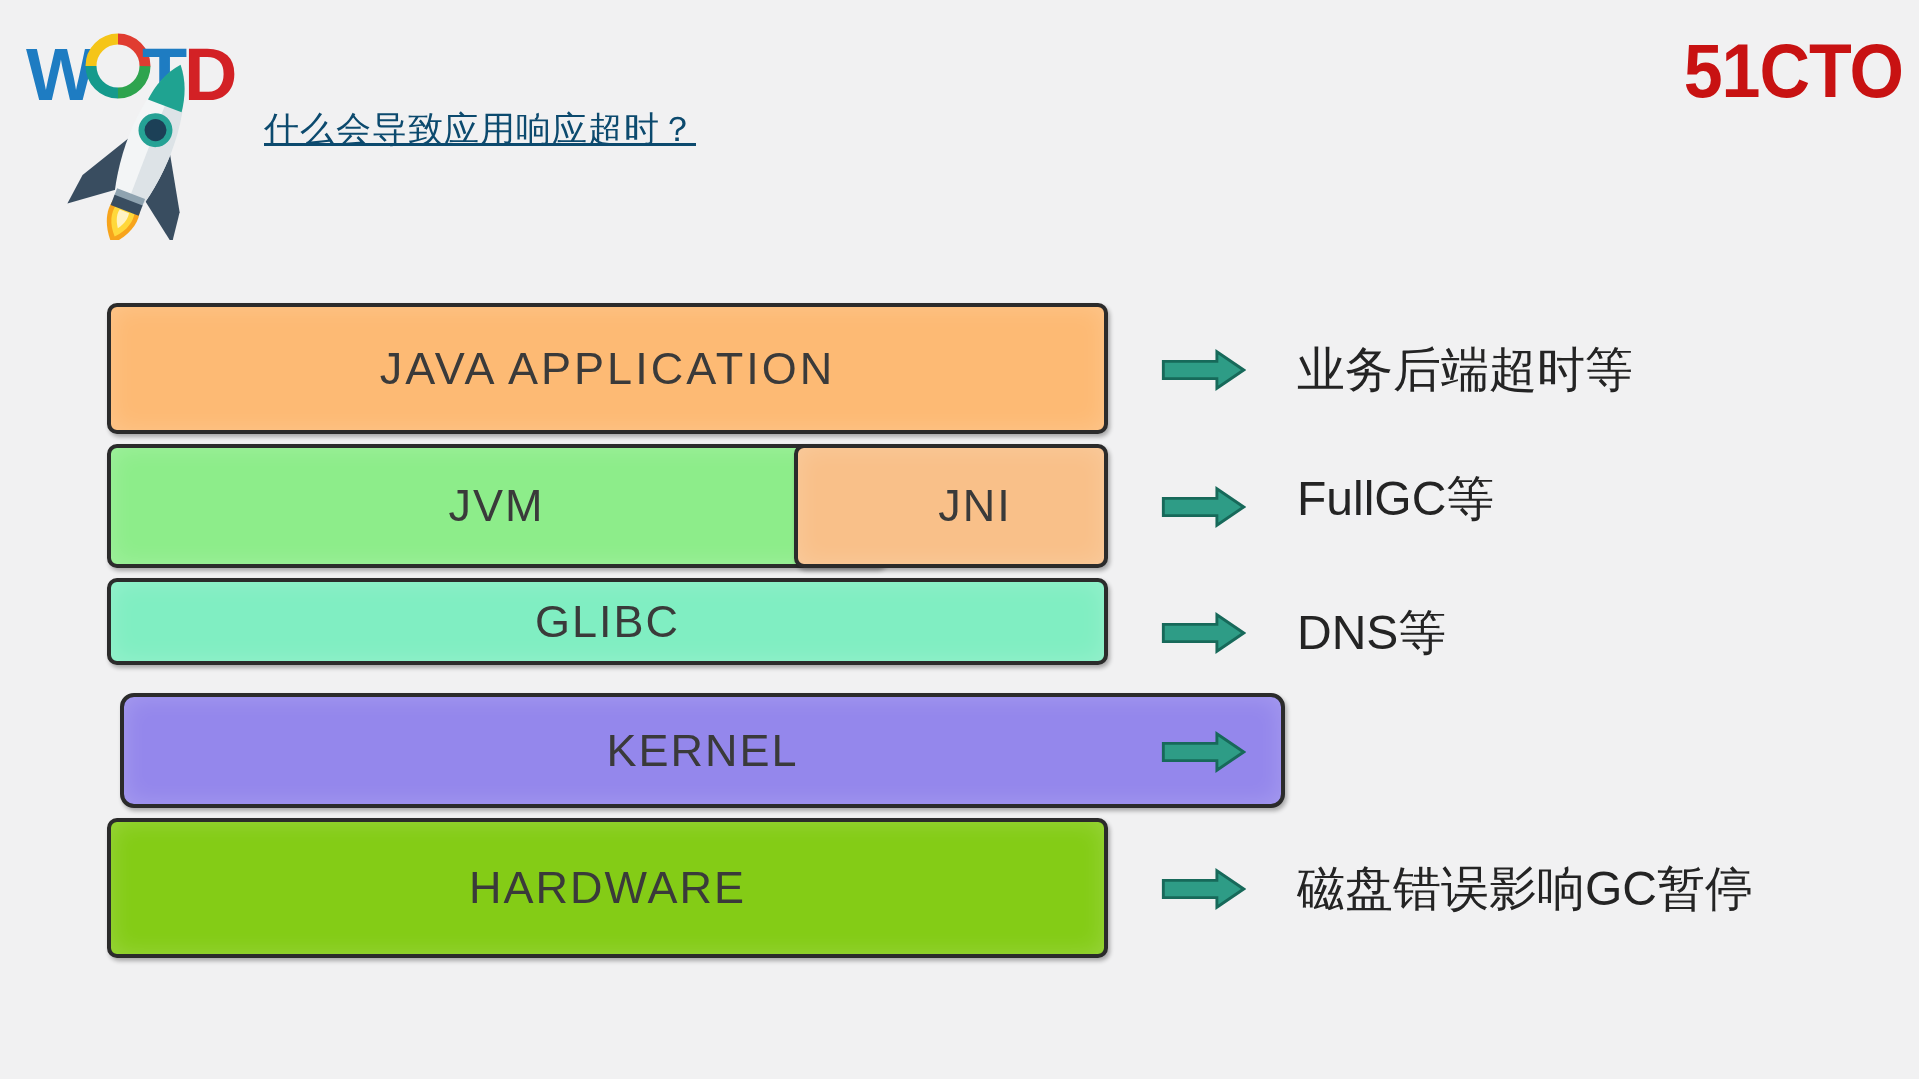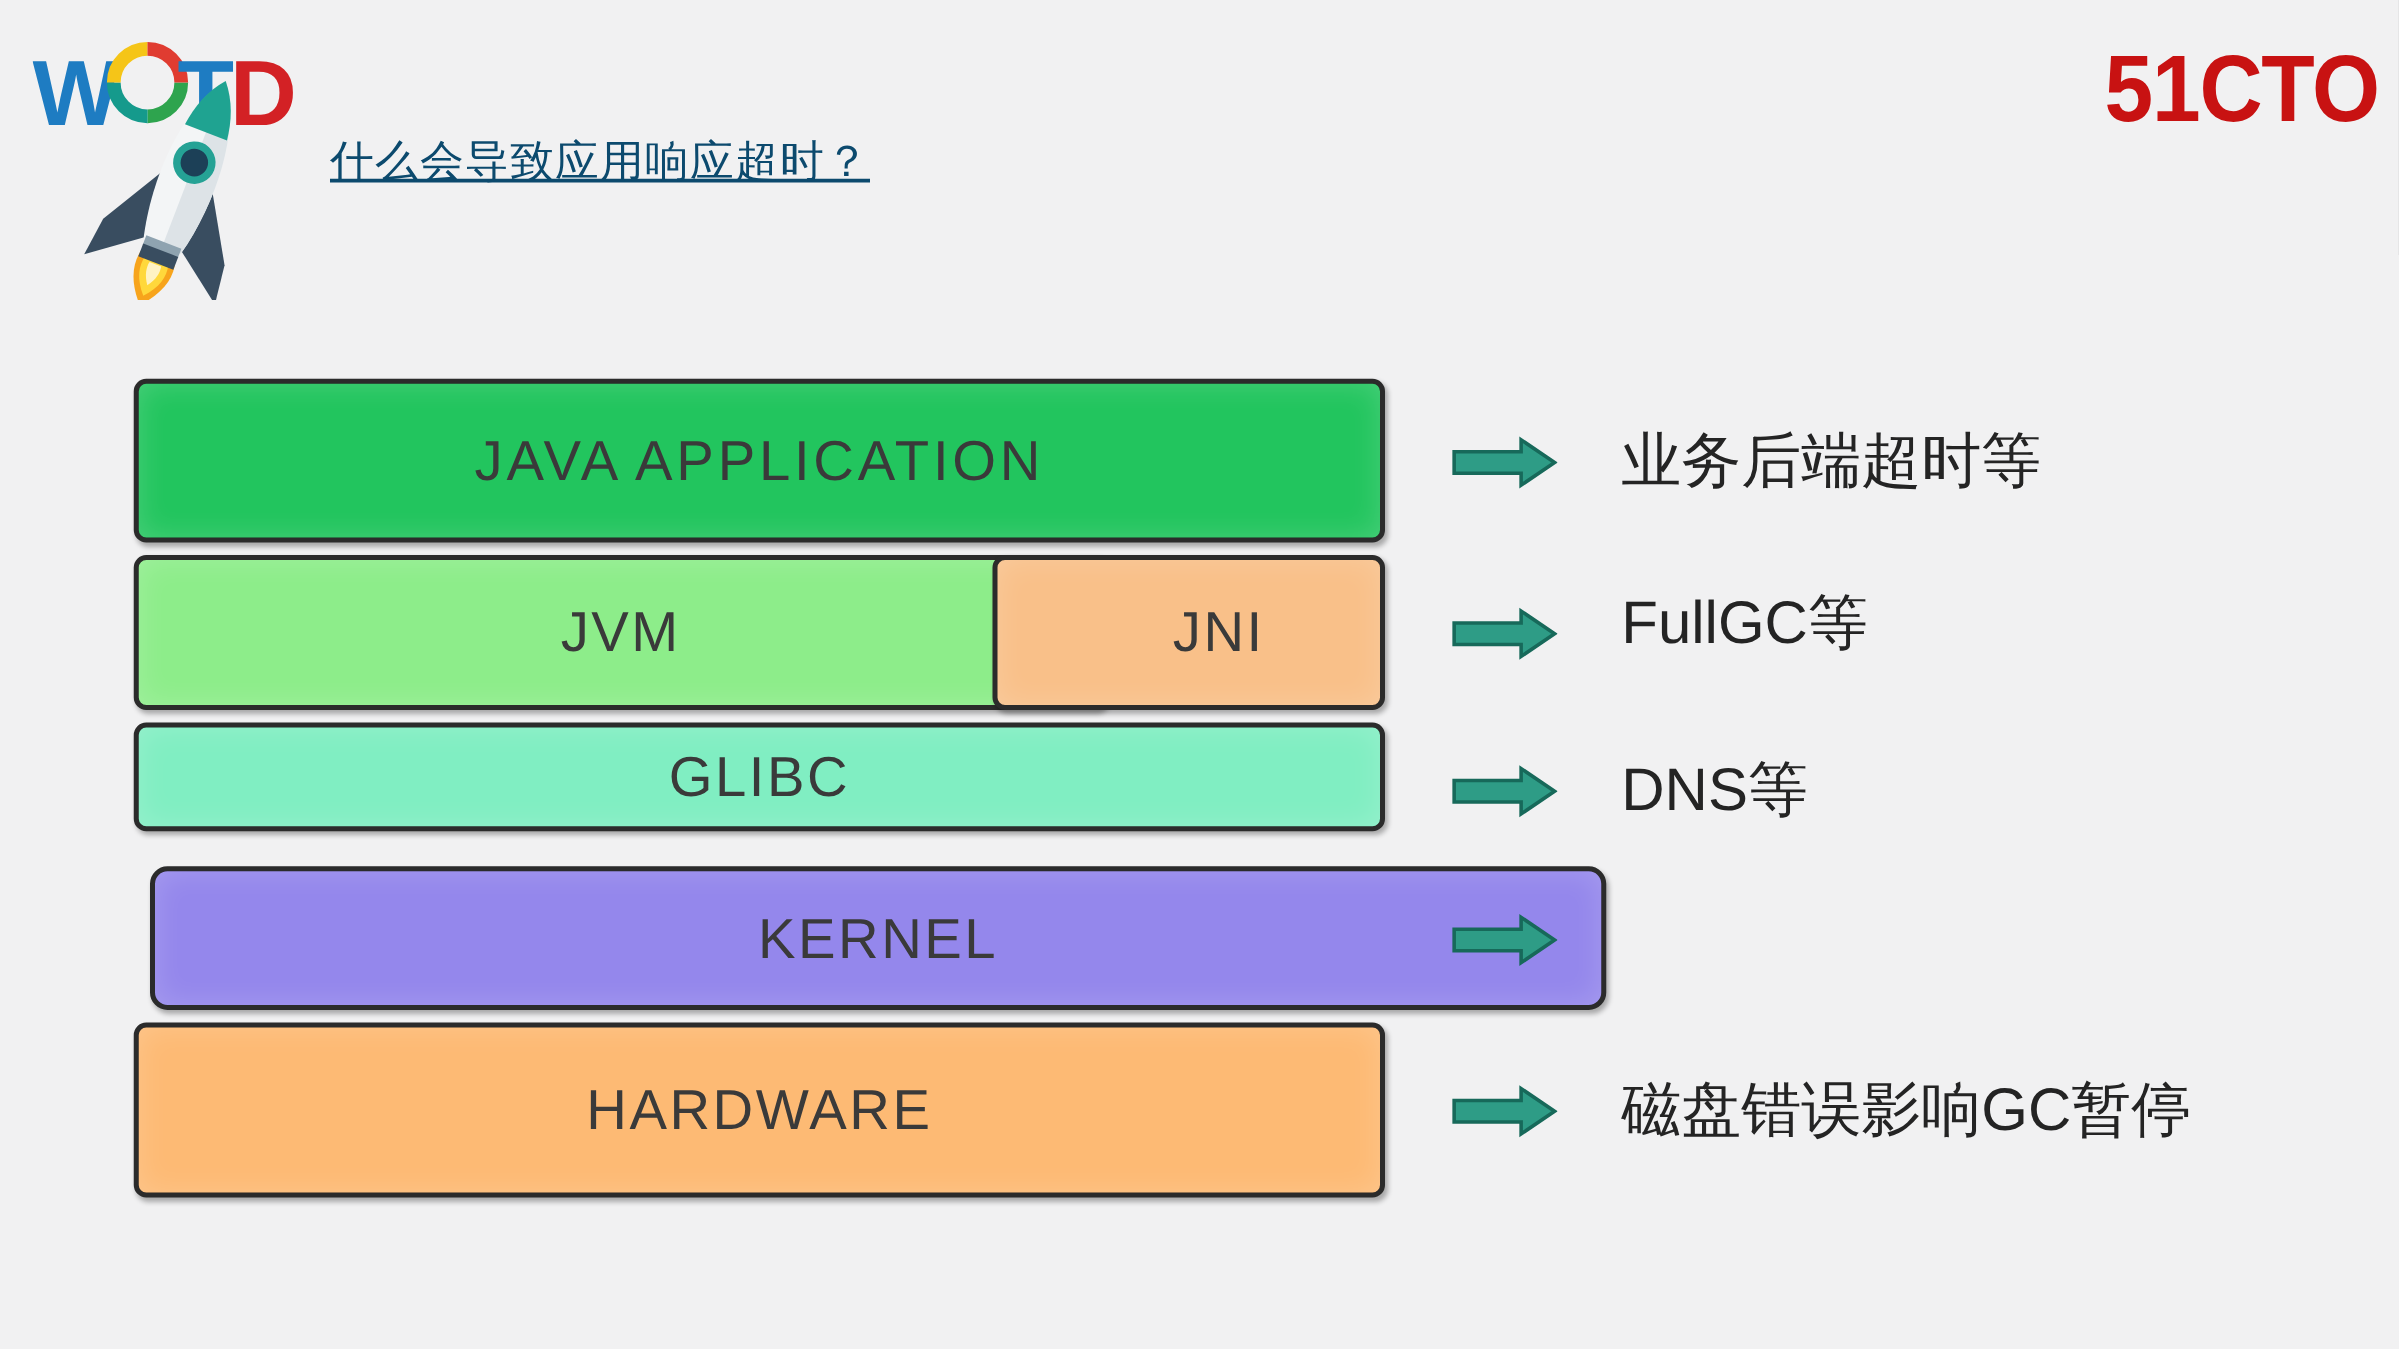--- a/index.html
+++ b/index.html
@@ -87,36 +87,36 @@
         <circle cx="118" cy="118" r="17" fill="#25A295"></circle>
         <circle cx="118" cy="118" r="11" fill="#1C4057"></circle>
       </g>
     </svg>
   </div>
 
   <div class="title">什么会导致应用响应超时？</div>
 
   <div class="brand">51CTO</div>
 
-  <div class="block b-java" style="background-color: #22c55e;">
+  <div class="block b-java" style="background-color: #fdba74;">
     <span>JAVA APPLICATION</span>
   </div>
   <div class="block b-jvm" style="background-color: rgb(141, 237, 138);">
     <span>JVM</span>
   </div>
   <div class="block b-jni" style="background-color: rgb(249, 192, 137); padding-left: 48px;">
     <span>JNI</span>
   </div>
   <div class="block b-glibc" style="background-color: rgb(128, 238, 194);">
     <span>GLIBC</span>
   </div>
   <div class="block b-kernel" style="background-color: rgb(148, 135, 236);">
     <span>KERNEL</span>
   </div>
-  <div class="block b-hardware" style="background-color: #fdba74;">
+  <div class="block b-hardware" style="background-color: #84cc16;">
     <span>HARDWARE</span>
   </div>
 
   <div class="arrow a1">
     <svg viewBox="0 0 88 46">
         <path d="M2 14 H58 V4 L86 23 L58 42 V32 H2 Z"></path>
       </svg>
   </div>
   <div class="arrow a2">
     <svg viewBox="0 0 88 46">

